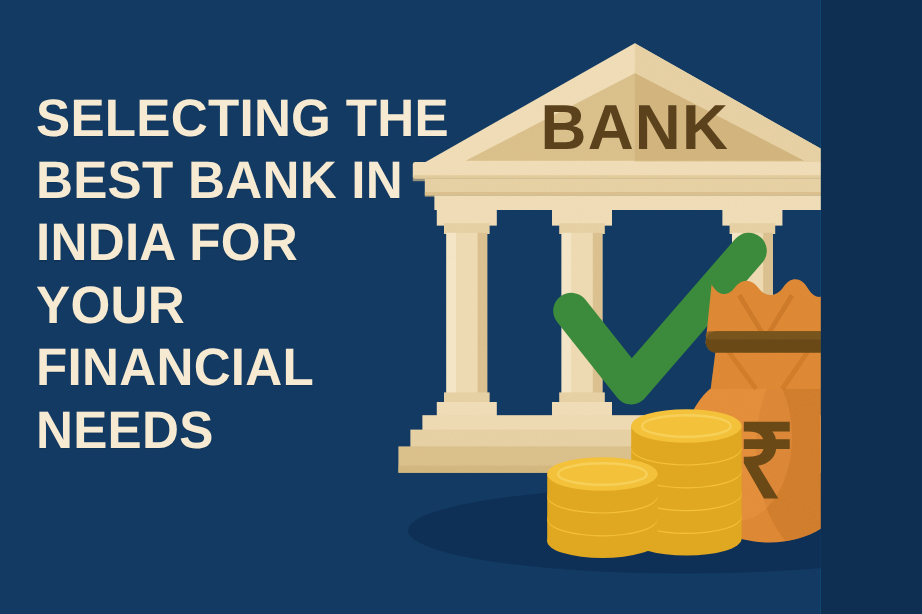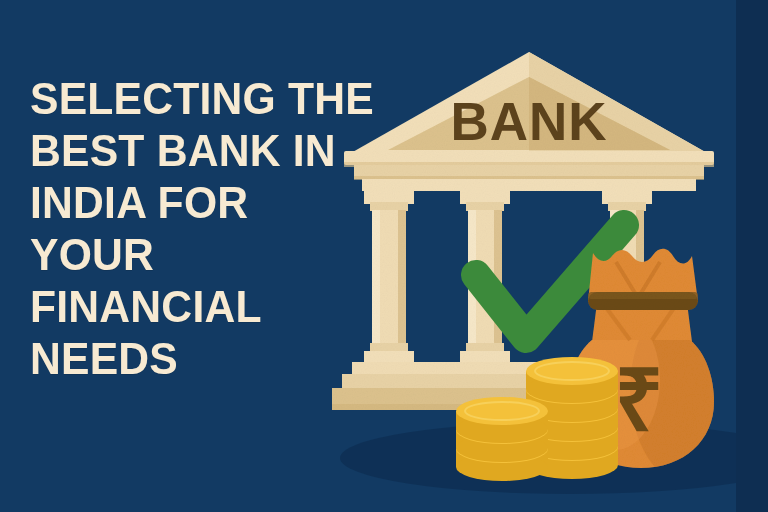--- a/index.html
+++ b/index.html
@@ -2,21 +2,21 @@
 <html><head>
 <meta charset="utf-8">
 <style>
   html, body {
     margin: 0;
     padding: 0;
     background: #0e2e52;
   }
   #banner {
     position: relative;
-    width: 736px;
+    width: 684px;
     height: 512px;
     overflow: hidden;
     background: #0369a1;
     font-family: "Liberation Sans", sans-serif;
   }
   #bg-layer {
     position: absolute;
     inset: 0;
     background: #123a63;
   }
@@ -35,21 +35,21 @@
     text-transform: uppercase;
     white-space: pre-line;
     transform: scaleX(0.97);
     transform-origin: left top;
     text-shadow: 0 1px 0 rgba(0,0,0,0.10);
   }
   
   #illustration {
     position: absolute;
     left: 330px;
-    top: 40px;
+    top: 24px;
     width: 438px;
     height: 472px;
   }
   .ill-svg {
     position: absolute;
     left: 0;
     top: 0;
     width: 438px;
     height: 472px;
     display: block;

